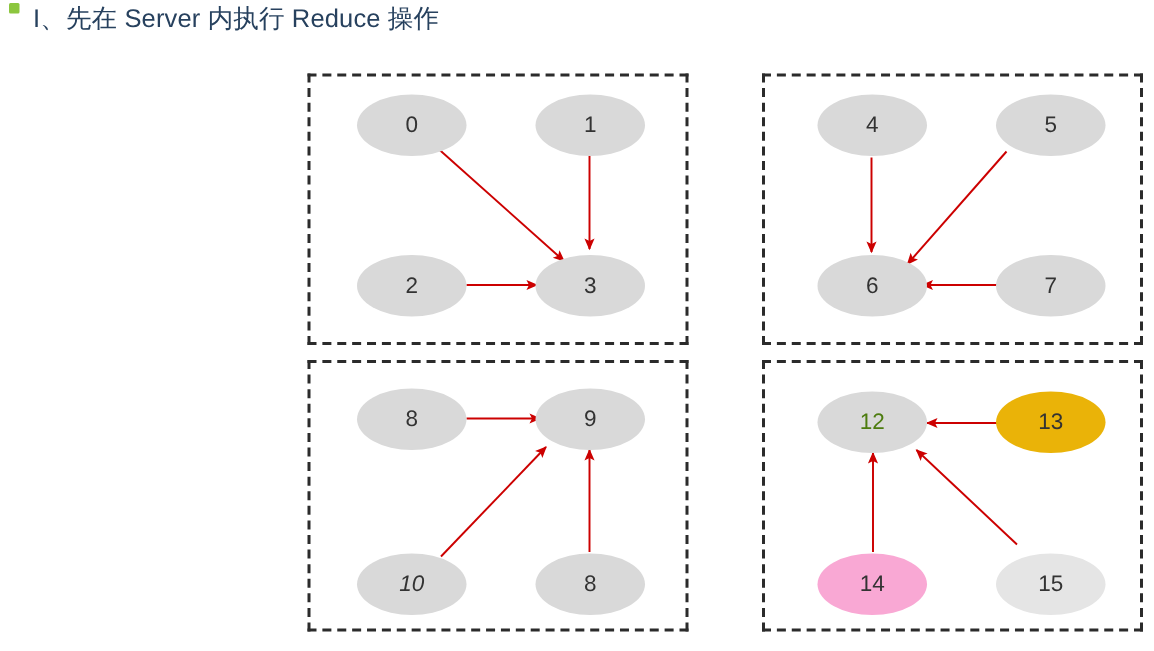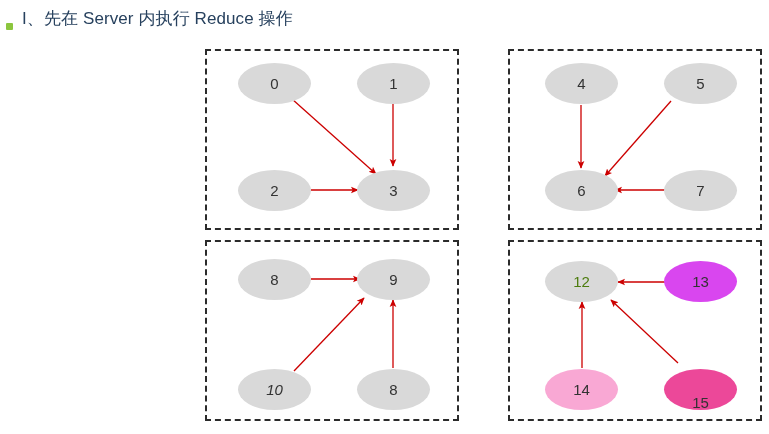--- a/index.html
+++ b/index.html
@@ -14,21 +14,21 @@
     overflow: hidden;
     font-family: "Liberation Sans", "DejaVu Sans", sans-serif;
   }
 
   
   .heading {
     position: absolute;
     left: 6px;
     top: 2px;
     display: flex;
-    align-items: flex-end;
+    align-items: flex-start;
     height: 28px;
   }
   .bullet {
     width: 7px;
     height: 7px;
     background: #8cc63e;
     border-radius: 1px;
     margin-right: 9px;
     flex: 0 0 auto;
   }
@@ -148,23 +148,23 @@
       </div>
       <div class="node" style="left: 238px; top: 369px; background: rgb(217, 217, 217); font-style: italic;">
         <span class="node-label" style="color: rgb(51, 51, 51);">10</span>
       </div>
       <div class="node" style="left: 357px; top: 369px; background: rgb(217, 217, 217);">
         <span class="node-label" style="color: rgb(51, 51, 51);">8</span>
       </div>
       <div class="node" style="left: 545px; top: 261px; background: rgb(217, 217, 217);">
         <span class="node-label" style="color: #4d7c0f;">12</span>
       </div>
-      <div class="node" style="left: 664px; top: 261px; background: #d946ef; align-items: center;">
+      <div class="node" style="left: 664px; top: 261px; background: #eab308; align-items: center;">
         <span class="node-label" style="color: rgb(51, 51, 51);">13</span>
       </div>
       <div class="node" style="left: 545px; top: 369px; background: #f9a8d4; justify-content: center;">
         <span class="node-label" style="color: rgb(51, 51, 51);">14</span>
       </div>
-      <div class="node" style="left: 664px; top: 369px; background: #ec4899; align-items: flex-end;">
+      <div class="node" style="left: 664px; top: 369px; background: #e5e5e5;">
         <span class="node-label" style="color: rgb(51, 51, 51);">15</span>
       </div>
     </div>
 </div>
 
 </body></html>

